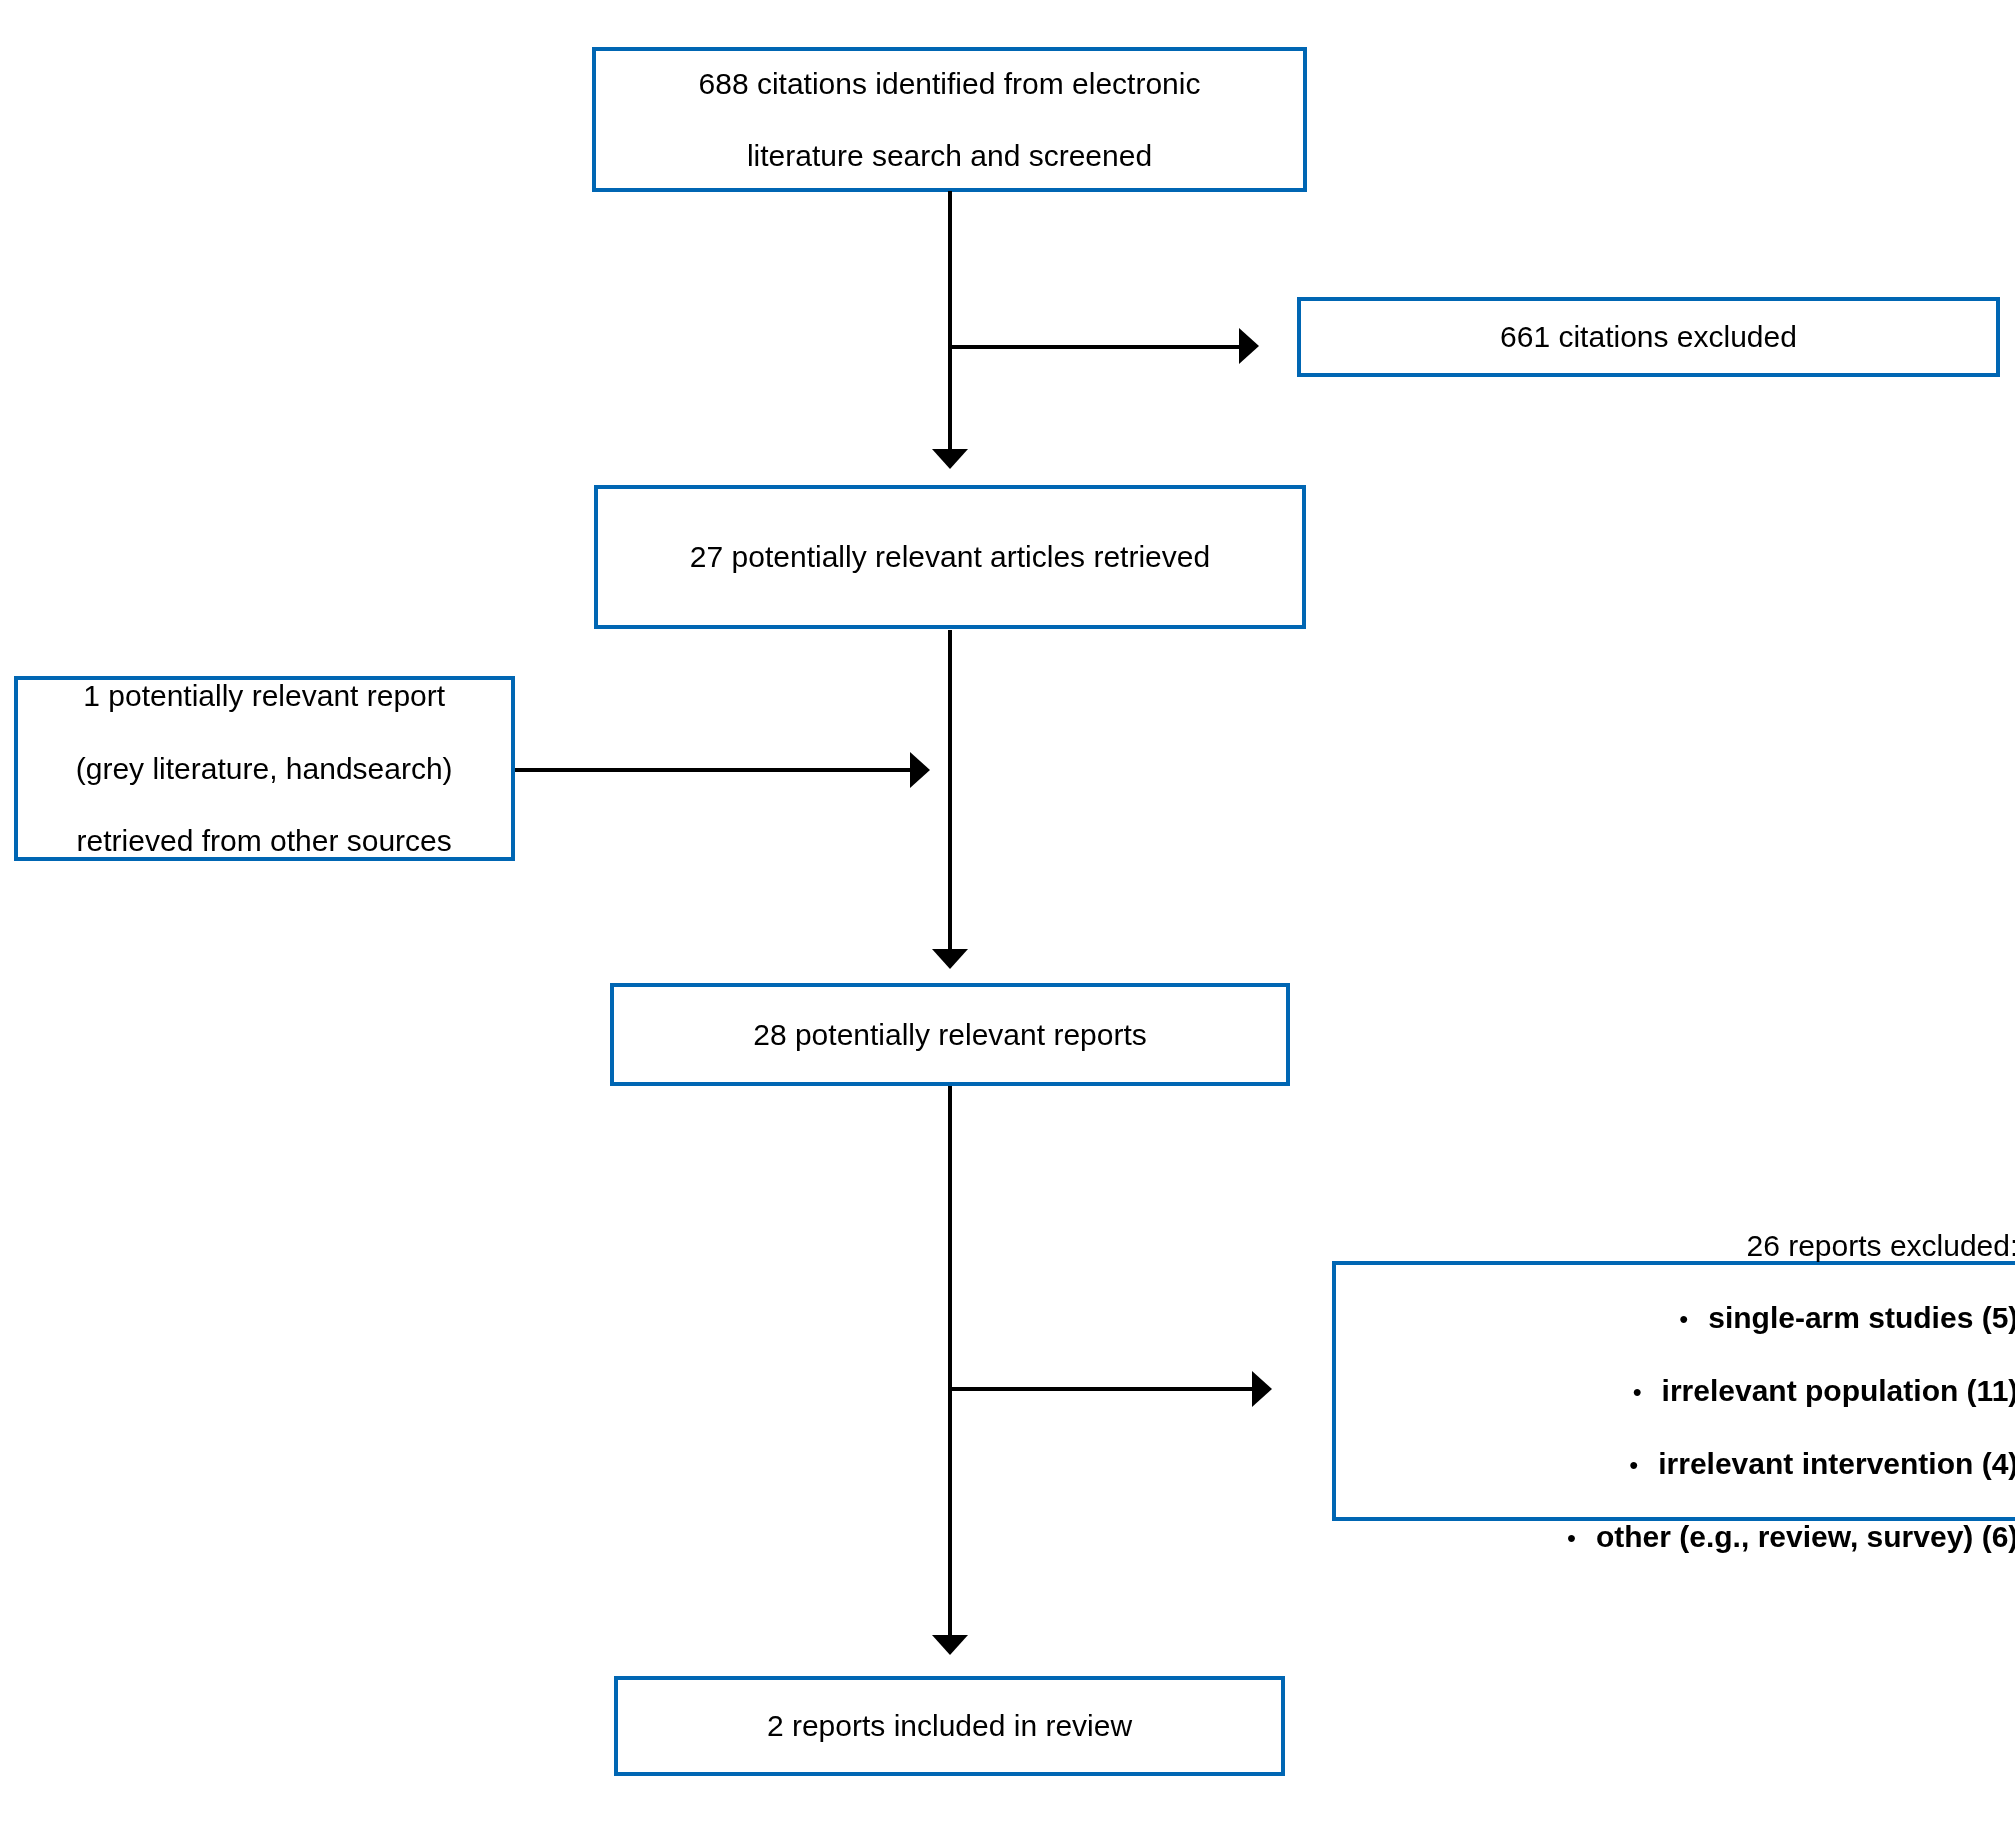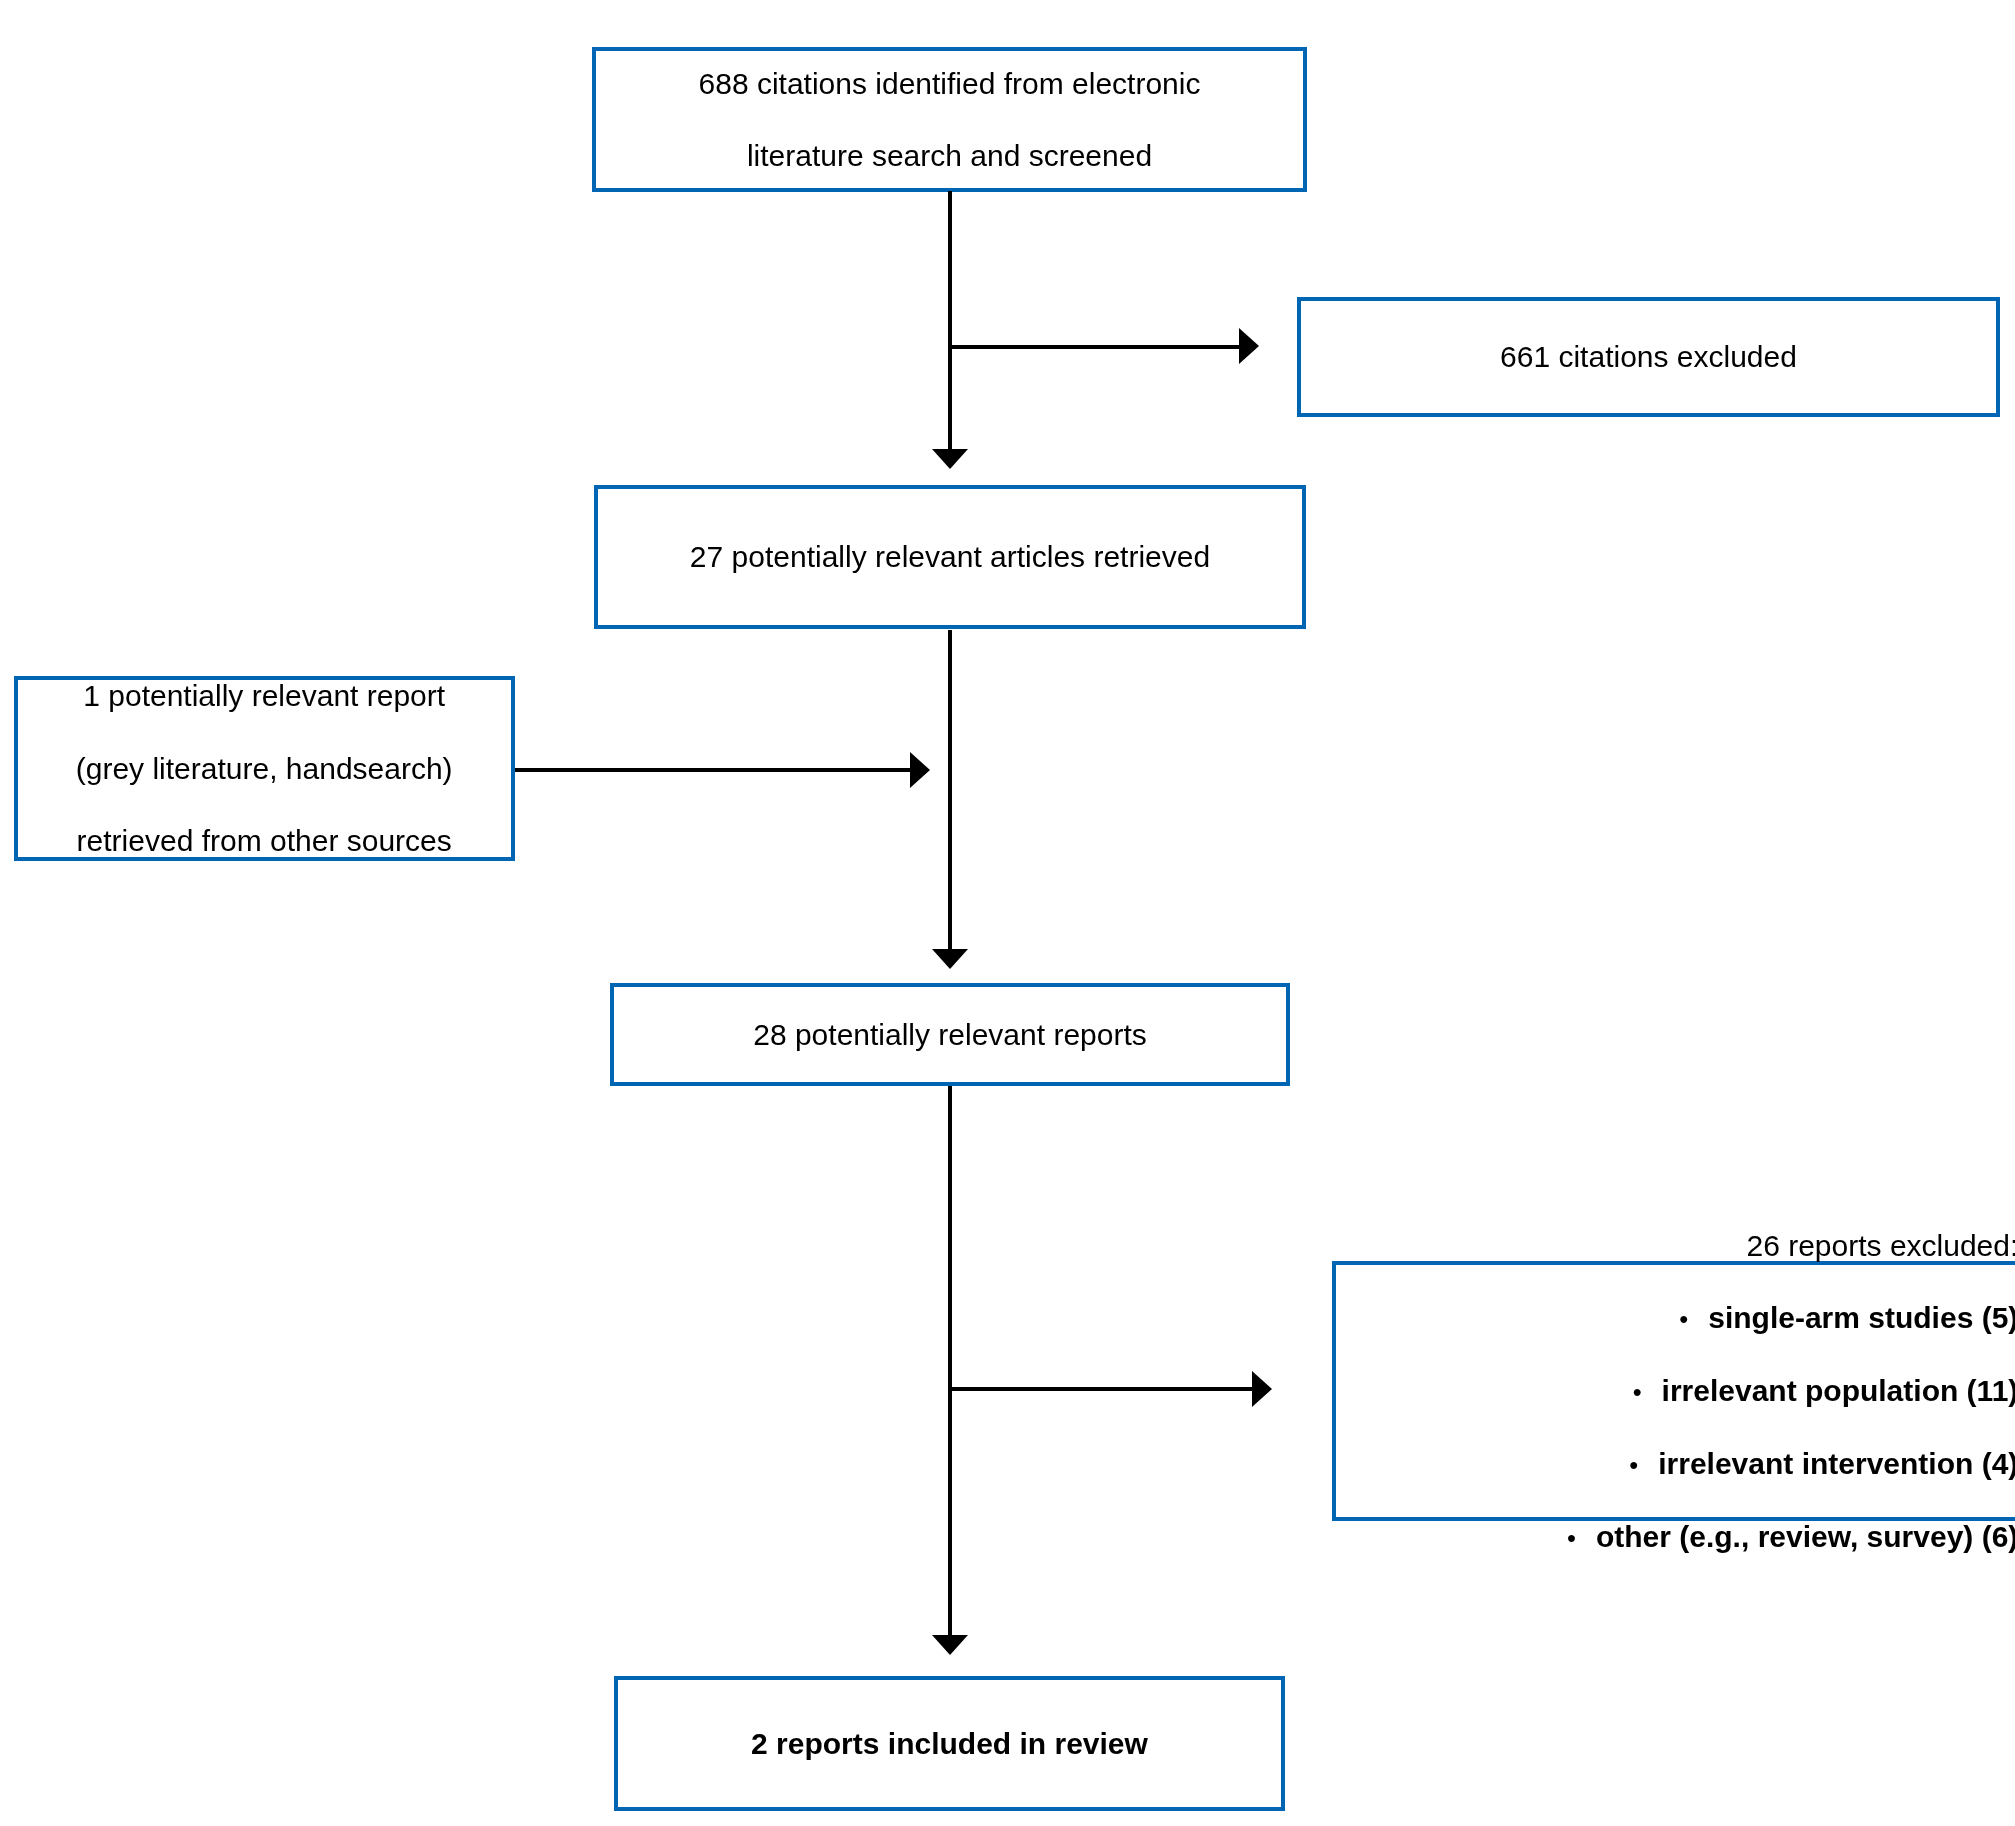--- a/index.html
+++ b/index.html
@@ -72,26 +72,26 @@
   .head-right {
     position: absolute;
     width: 0; height: 0;
     border-top: 18px solid transparent;
     border-bottom: 18px solid transparent;
     border-left: 20.5px solid var(--arrow);
   }
 
   
   #box-identified   { left: 592px; top: 47px;  width: 715px; height: 145px; }
-  #box-excluded1    { left: 1297px; top: 297px;  width: 703px; height: 120px; }
+  #box-excluded1    { left: 1297px; top: 297px;  width: 703px; height: 80px; }
   #box-retrieved    { left: 594px; top: 485px; width: 712px; height: 144px; align-items: center; }
   #box-othersources { left: 13.7px;   top: 676px; width: 501px; height: 185px; }
   #box-combined     { left: 610px; top: 983px; width: 680px; height: 103px; }
   #box-excluded2    { left: 1296px; top: 1261px; width: 704px; height: 260px; }
-  #box-included     { left: 614px; top: 1676px; width: 671px; height: 135px; font-weight: bold; }
+  #box-included     { left: 614px; top: 1676px; width: 671px; height: 100px; }
 </style>
 </head>
 <body>
 
 <div id="canvas">
 
   <div class="node" id="box-identified">
     <div class="line">688 citations identified from electronic</div>
     <div class="line">literature search and screened</div>
   </div>

